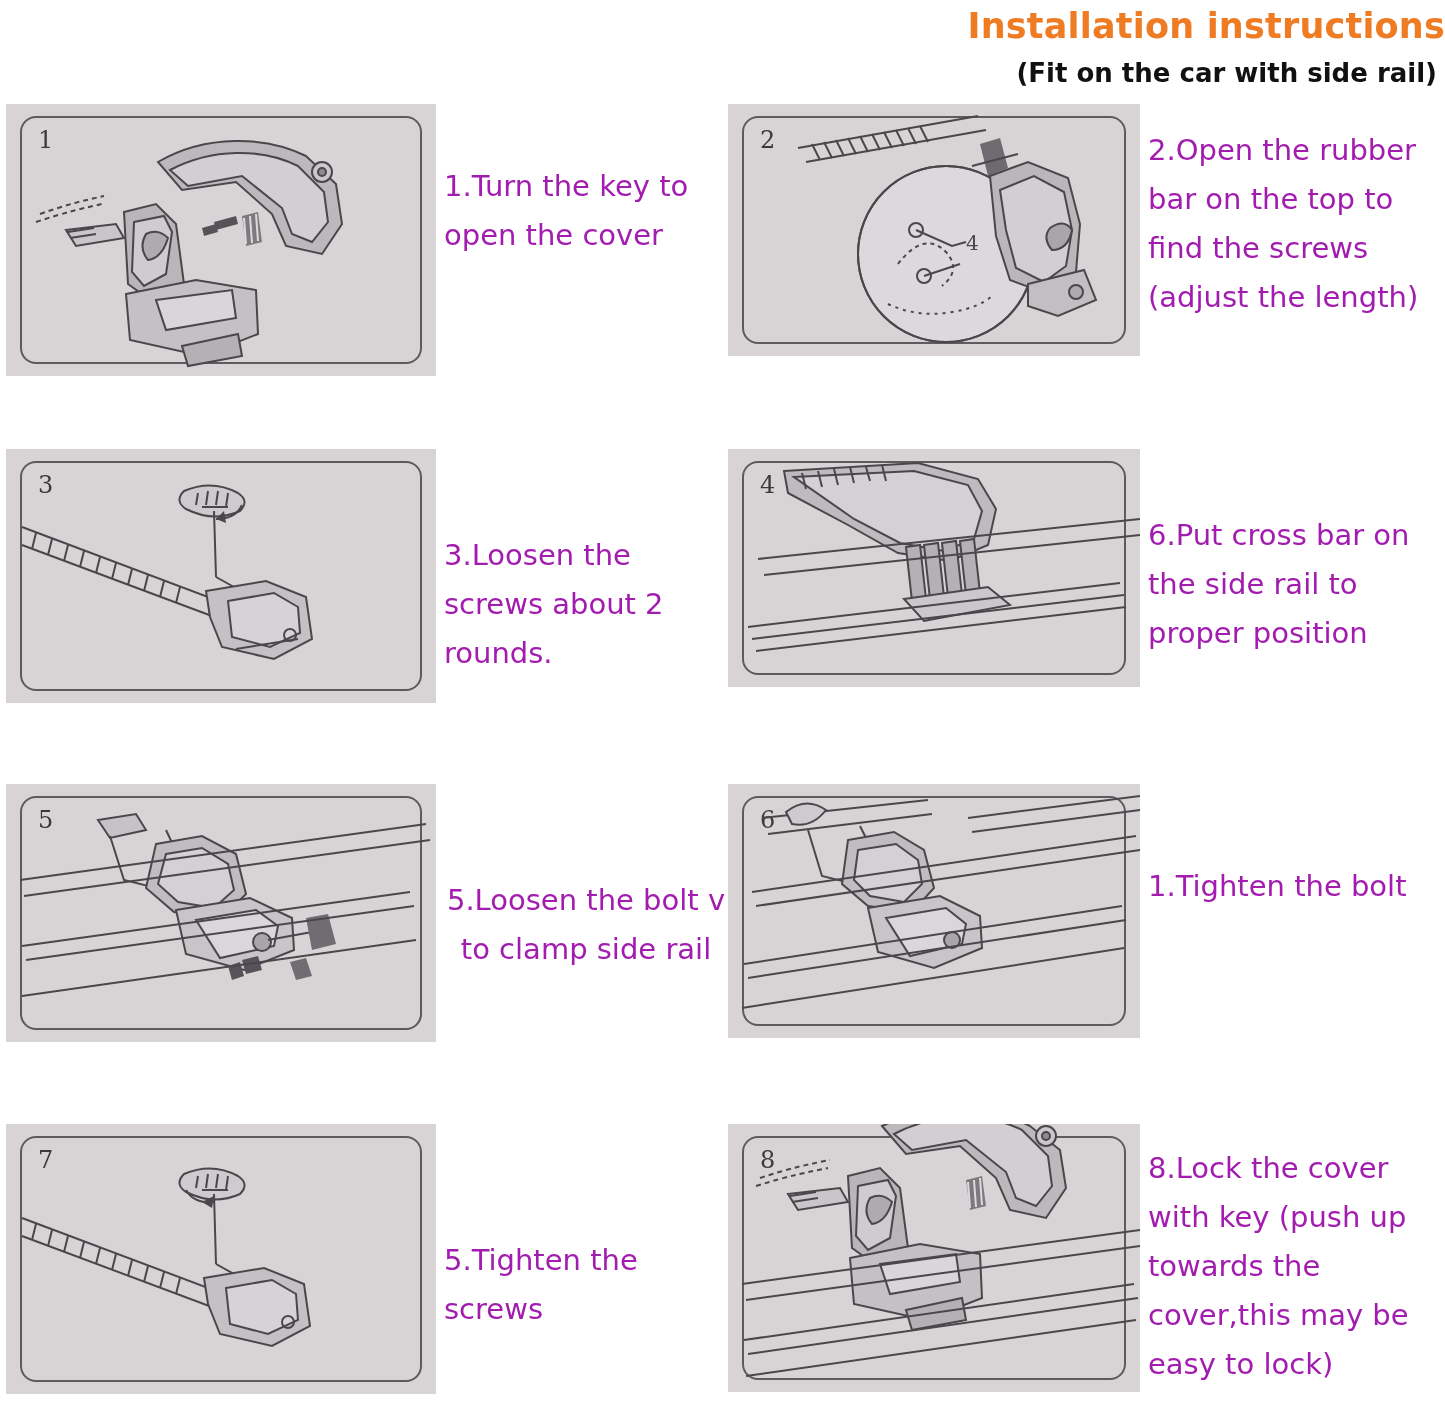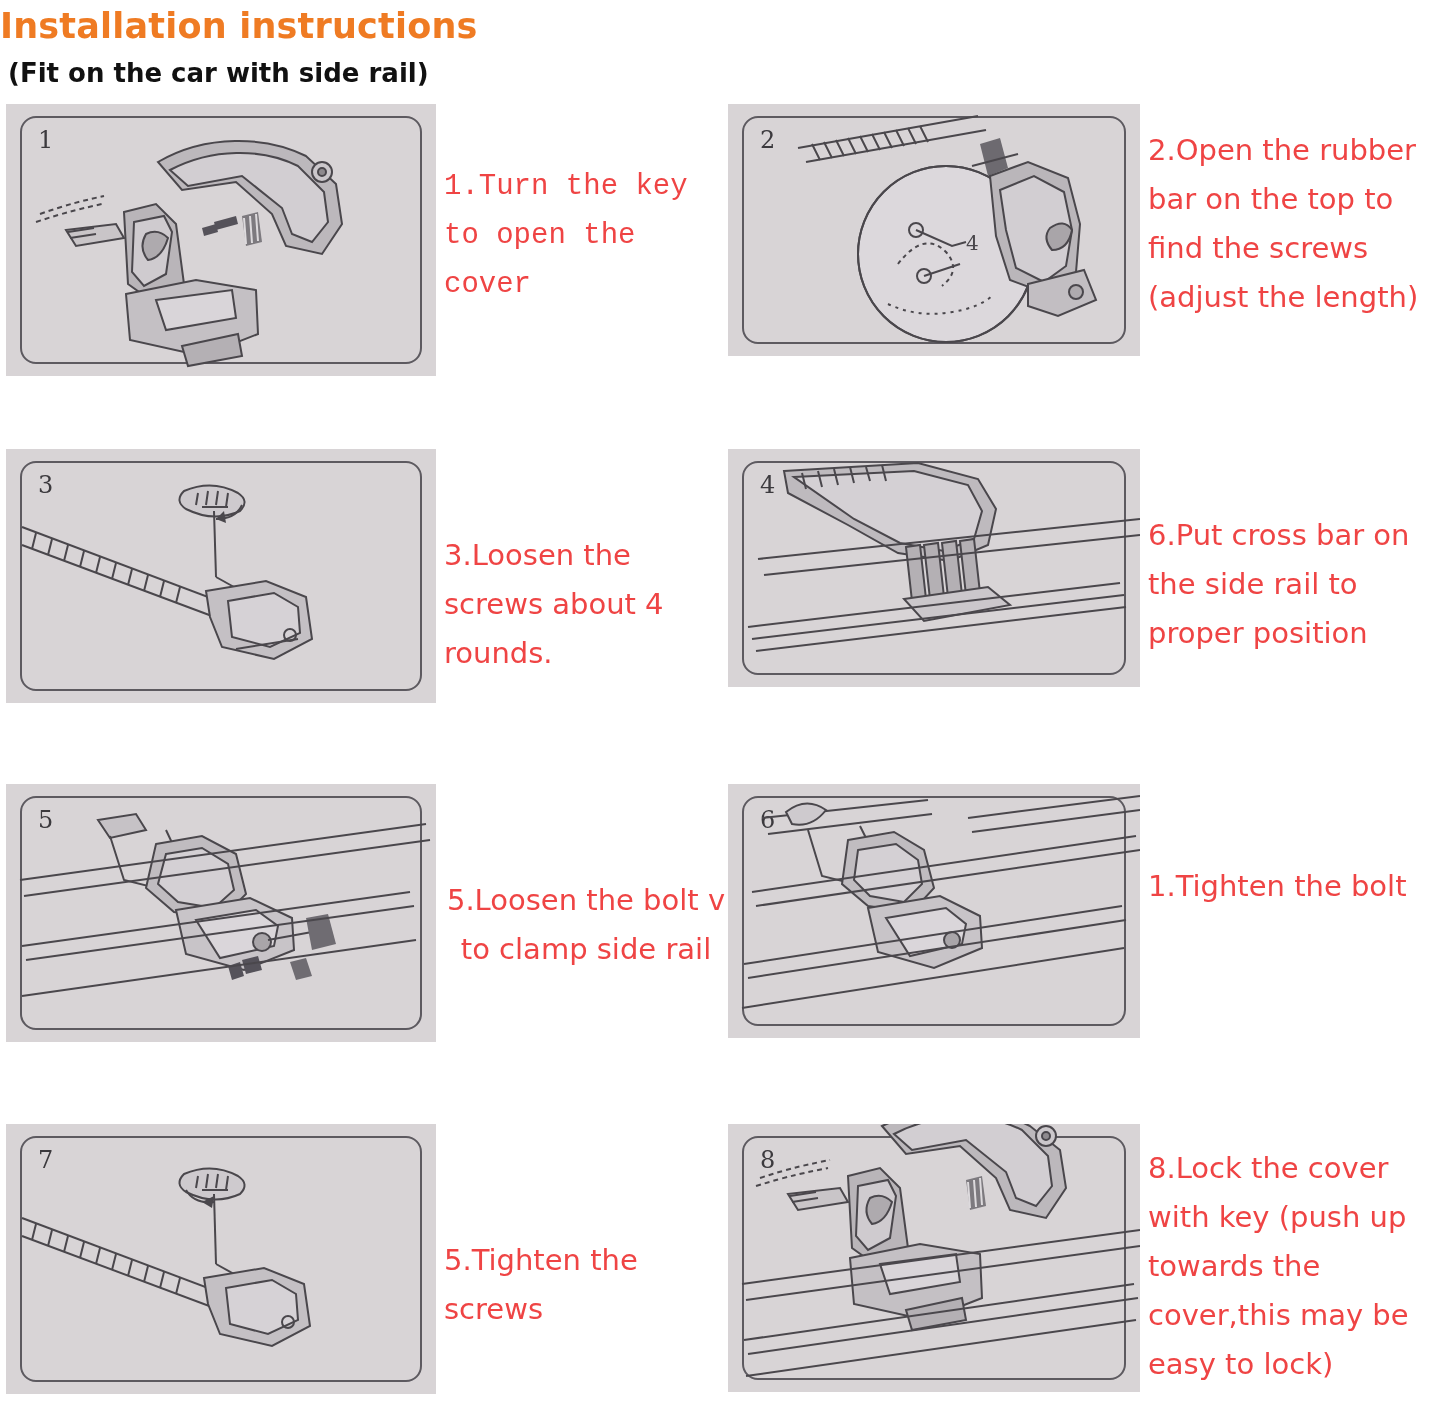--- a/index.html
+++ b/index.html
@@ -18,21 +18,21 @@
   .page {
     width: 1445px;
     height: 1415px;
     position: relative;
     background: #ffffff;
   }
 
   
   .header {
     width: 100%;
-    text-align: left;
+    text-align: right;
     padding-top: 4px;
   }
   .title {
     font-size: 35px;
     font-weight: bold;
     color: #ef7b23;
     letter-spacing: 0.2px;
     line-height: 44px;
     margin: 0;
   }
@@ -104,33 +104,33 @@
   .figure svg {
     position: absolute;
     left: 0;
     top: 0;
     width: 100%;
     height: 100%;
   }
   .caption {
     font-size: 29px;
     line-height: 49px;
-    color: #ef4444;
+    color: #a21caf;
     padding-left: 8px;
     padding-top: 52px;
     max-width: 300px;
   }
   .caption.cap8 { padding-top: 20px; }
   .caption.cap2 { padding-top: 22px; }
   .caption.cap4 { padding-top: 62px; }
   .caption.cap6 { padding-top: 78px; }
   .caption.cap3 { padding-top: 82px; }
   .caption.cap5 { padding-top: 92px; text-align: center; }
   .caption.cap7 { padding-top: 112px; }
-  .caption.cap1 { padding-top: 58px; font-family: Liberation Mono, monospace; }
+  .caption.cap1 { padding-top: 58px; }
 </style>
 </head>
 <body>
 
 <div class="page">
 
   <div class="header">
     <div class="title">Installation instructions</div>
     <div class="subtitle">(Fit on the car with side rail)</div>
   </div>
@@ -220,21 +220,21 @@
               <path d="M208 62 L 210 128"></path>
               <path d="M210 128 L 228 138"></path>
               <path d="M196 58 L 222 58"></path>
               <path d="M200 142 L 260 132 L 300 148 L 306 190 L 268 210 L 216 198 L 204 168 Z" fill="#c4c0c4"></path>
               <path d="M222 152 L 268 144 L 292 158 L 294 184 L 264 198 L 226 188 Z" fill="#d6d2d6"></path>
               <circle cx="284" cy="186" r="6"></circle>
               <path d="M230 200 L 292 190"></path>
             </g>
           </svg>
         </div>
-        <div class="caption cap3">3.Loosen the screws about 4 rounds.</div>
+        <div class="caption cap3">3.Loosen the screws about 2 rounds.</div>
       </div>
 
       <div class="cell cell-right">
         <div class="figure fig-d">
           <div class="inner-frame"></div>
           <div class="num">4</div>
           <svg viewBox="0 0 412 238">
             <g fill="none" stroke="#4a474c" stroke-width="2">
               <path d="M56 22 L 190 14 L 250 30 L 268 60 L 260 96 L 222 112 L 170 104 L 120 76 L 60 44 Z" fill="#bebabe"></path>
               <path d="M66 28 L 186 22 L 240 36 L 254 62 L 246 90 L 216 102 L 172 94 L 126 70 Z" fill="#d4d0d4"></path>

